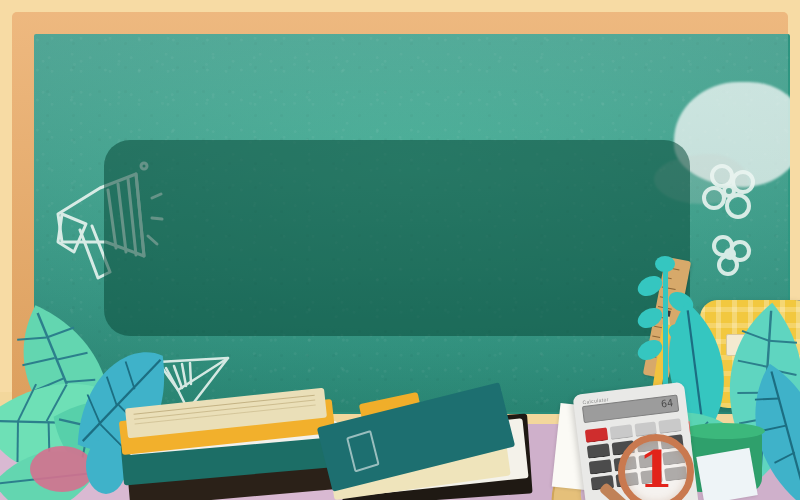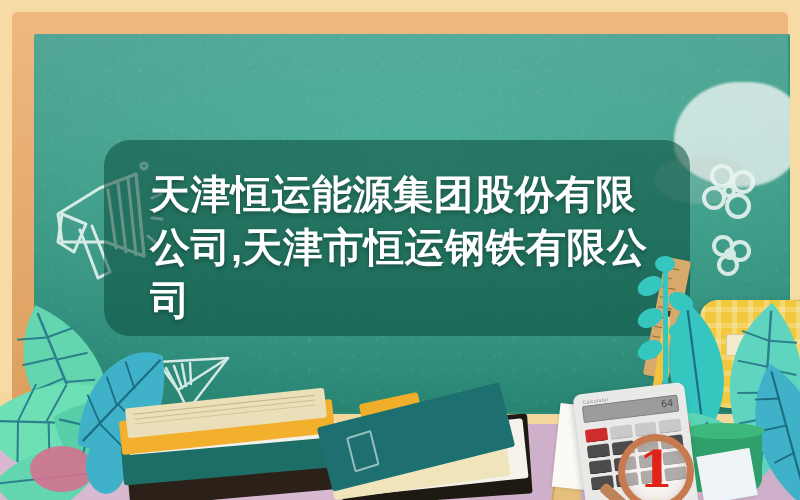--- a/index.html
+++ b/index.html
@@ -499,21 +499,20 @@
     <svg viewBox="0 0 48 48" width="48" height="48" fill="none" stroke="#ecf6f2" stroke-width="4" stroke-linecap="round">
       <circle cx="17" cy="14" r="9"></circle>
       <circle cx="34" cy="19" r="9"></circle>
       <circle cx="22" cy="33" r="9"></circle>
       <circle cx="24" cy="22" r="4"></circle>
     </svg>
   </div>
 
   <div class="text-panel"></div>
 
-  <div class="headline">天津恒运能源集团股份有限公司,天津市恒运钢铁有限公司</div>
 
   <div class="leaf leaf-l1">
     <svg viewBox="0 0 150 175" width="150" height="175">
       <path d="M75 2 C120 40, 142 104, 96 170 C44 120, 28 52, 75 2 Z" fill="#63d6b0"></path>
       <path d="M75 10 L92 166" stroke="#2c7f8c" stroke-width="2.4" fill="none"></path>
       <g stroke="#2c7f8c" stroke-width="2" fill="none">
         <path d="M77 36 L48 30"></path>
           <path d="M79 58 L46 56"></path>
           <path d="M82 80 L50 84"></path>
         <path d="M84 104 L56 112"></path>

